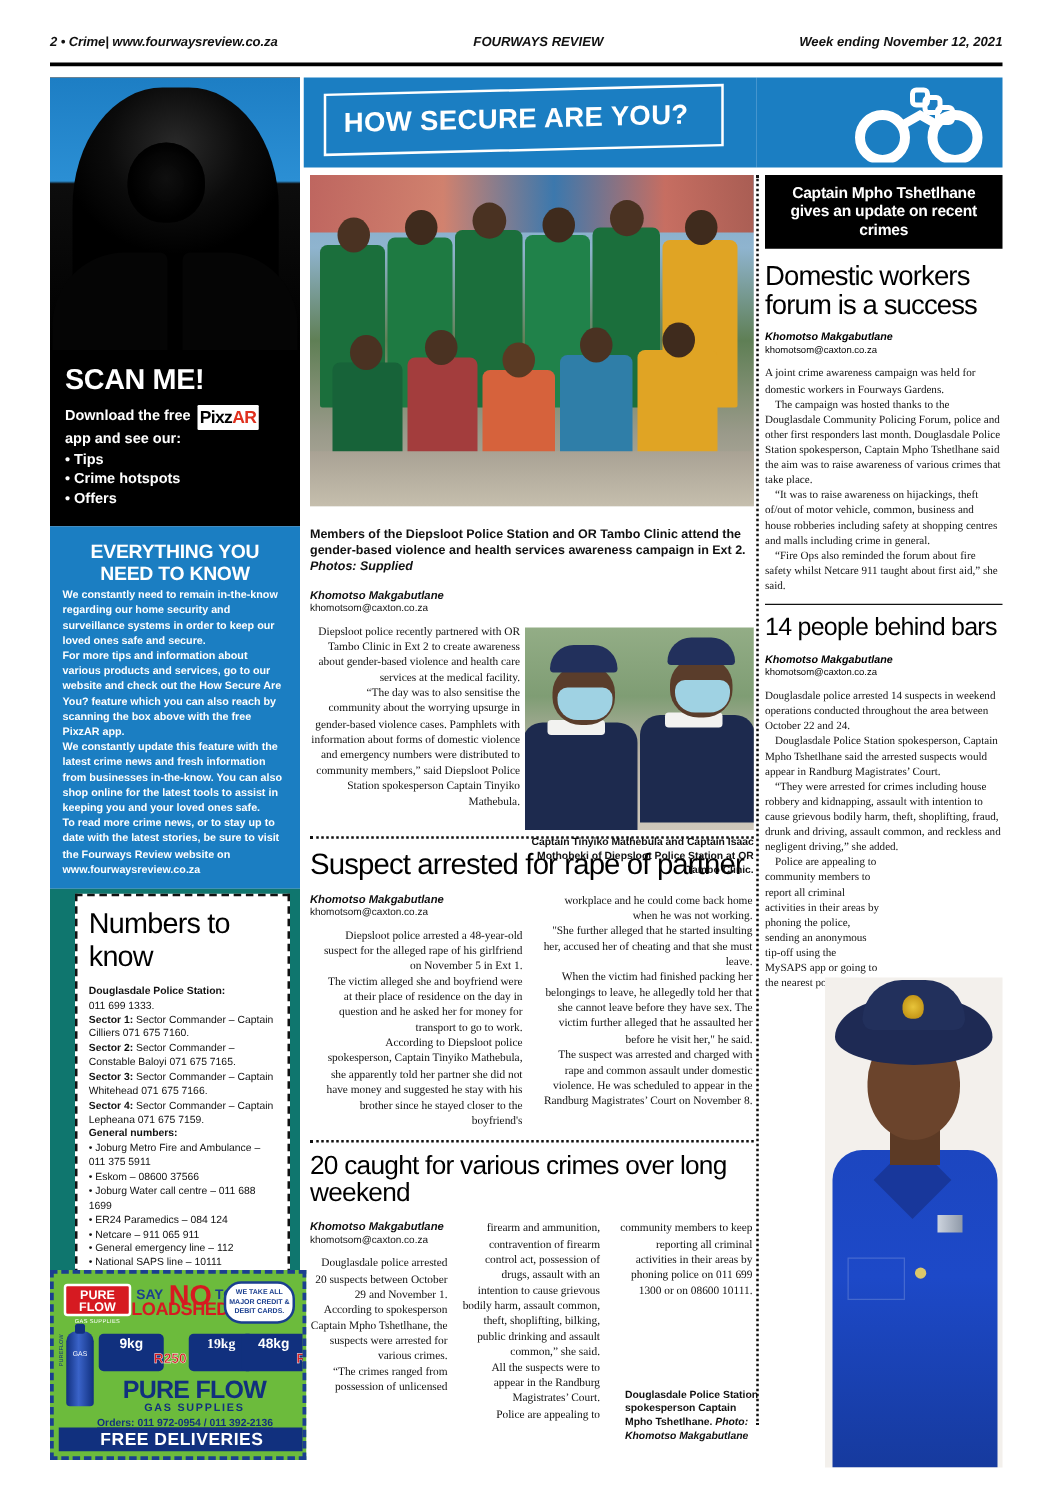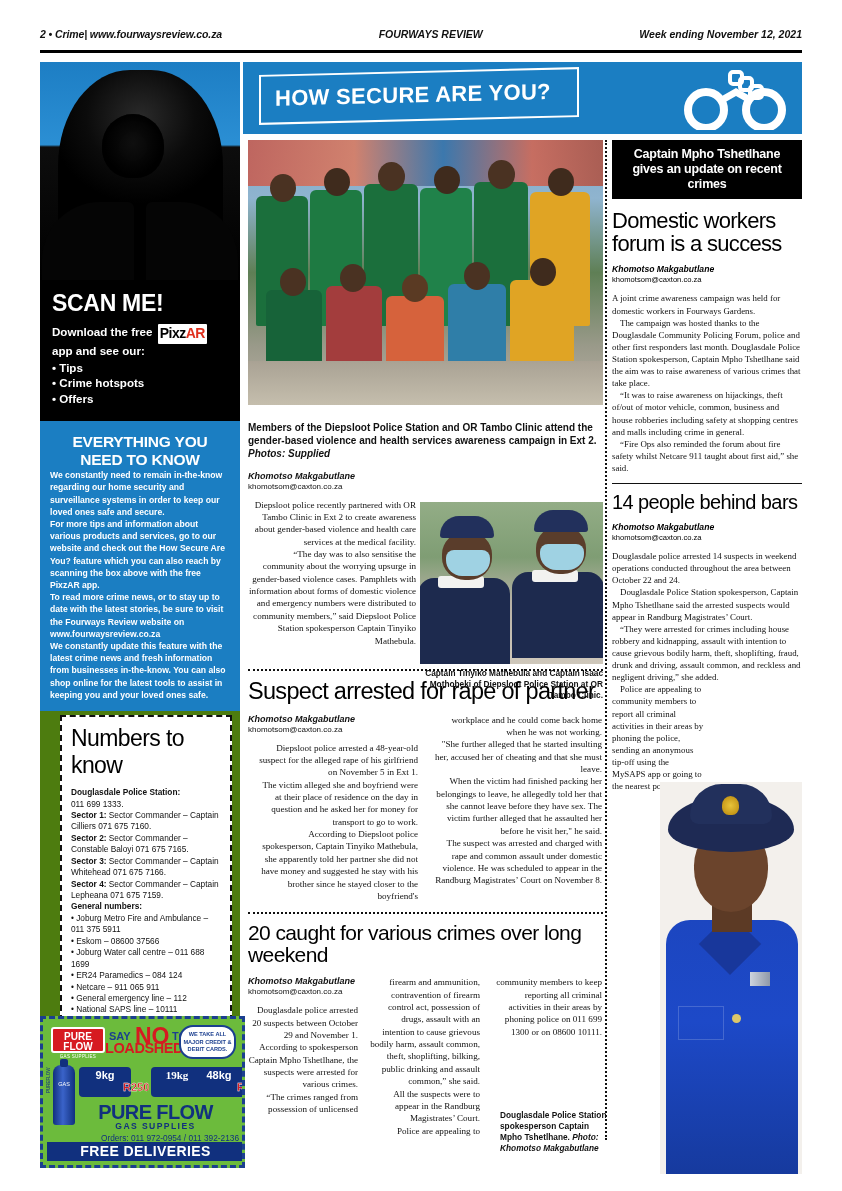--- a/index.html
+++ b/index.html
@@ -78,21 +78,21 @@
   .everything h3 {
     text-align:center; font-size:15.5px; font-weight:bold; line-height:1.18;
     letter-spacing:-0.2px; text-transform:uppercase;
   }
   .everything .body {
     font-size:8.6px; font-weight:bold; line-height:1.42; color:#fff;
   }
   .everything .body p { margin:0; }
 
   .numbers-wrap {
-    width:200px; background:#4d7c0f; padding:4px 8px 10px 20px;
+    width:200px; background:#0f766e; padding:4px 8px 10px 20px;
   }
   .numbers {
     background:#fff; border:2px dashed #111; padding:8px 9px 10px 9px;
   }
   .numbers h3 { font-size:23px; font-weight:normal; letter-spacing:-0.6px; margin-bottom:8px; }
   .numbers .n { font-size:8.3px; line-height:1.38; color:#111; }
   .numbers .n b { font-weight:bold; }
   .numbers .n div { margin-bottom:0px; }
   .numbers .bullets div:before { content:"• "; }
 
@@ -132,22 +132,22 @@
   .gasad .p1{ left:32px; } .gasad .p2{ left:104px;font-family:Liberation Serif, serif; } .gasad .p3{ left:146px; }
   .gasad .brand{
     position:absolute; left:26px; top:78px; width:165px; text-align:center;
     font-size:20px; font-weight:bold; color:#11307e; letter-spacing:-0.6px;
   }
   .gasad .brandsub{
     position:absolute; left:26px; top:98px; width:165px; text-align:center;
     font-size:8.6px; font-weight:bold; color:#11307e; letter-spacing:1.4px;
   }
   .gasad .orders{
-    position:absolute; left:10px; top:110px; width:182px; text-align:right;
-    font-size:8.3px; font-weight:normal; color:#11307e; text-decoration:underline;
+    position:absolute; left:10px; top:110px; width:182px; text-align:center;
+    font-size:8.3px; font-weight:bold; color:#11307e; text-decoration:underline;
   }
   .gasad .small2{
     position:absolute; left:10px; top:121px; width:182px; text-align:center;
     font-size:4.6px; color:#11307e;
   }
   .gasad .free{
     position:absolute; left:0px; bottom:0px; width:197px; height:19px; background:#11307e;
     color:#fff; font-size:14px; font-weight:bold; text-align:center; line-height:19px; letter-spacing:0.4px;
   }
   .gasad .vert{
@@ -304,22 +304,22 @@
         <li>Crime hotspots</li>
         <li>Offers</li>
       </ul>
     </div>
 
     <div class="everything">
       <h3>EVERYTHING YOU NEED TO KNOW</h3>
       <div class="body">
         <p>We constantly need to remain in-the-know regarding our home security and surveillance systems in order to keep our loved ones safe and secure.</p>
         <p>For more tips and information about various products and services, go to our website and check out the How Secure Are You? feature which you can also reach by scanning the box above with the free PixzAR app.</p>
+        <p>We constantly update this feature with the latest crime news and fresh information from businesses in-the-know.  You can also shop online for the latest tools to assist in keeping you and your loved ones safe.</p>
         <p>To read more crime news, or to stay up to date with the latest stories, be sure to visit the Fourways Review website on www.fourwaysreview.co.za</p>
-        <p>We constantly update this feature with the latest crime news and fresh information from businesses in-the-know.  You can also shop online for the latest tools to assist in keeping you and your loved ones safe.</p>
       </div>
     </div>
 
     <div class="numbers-wrap">
       <div class="numbers">
         <h3>Numbers to know</h3>
         <div class="n">
           <div><b>Douglasdale Police Station:</b></div>
           <div>011 699 1333.</div>
           <div><b>Sector 1:</b>

